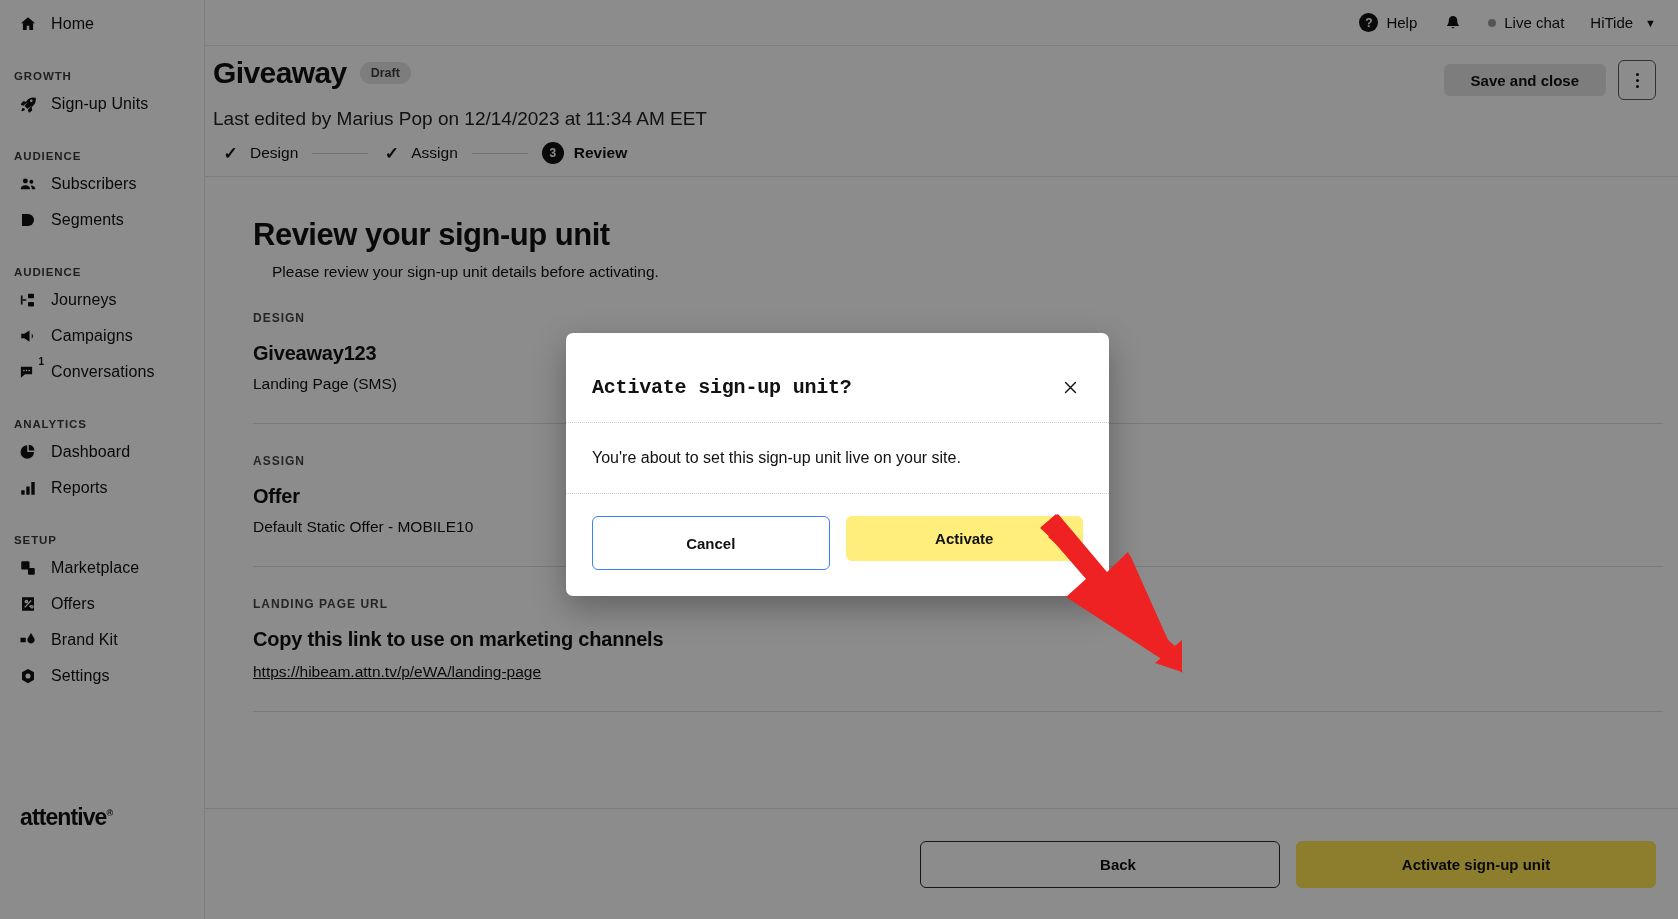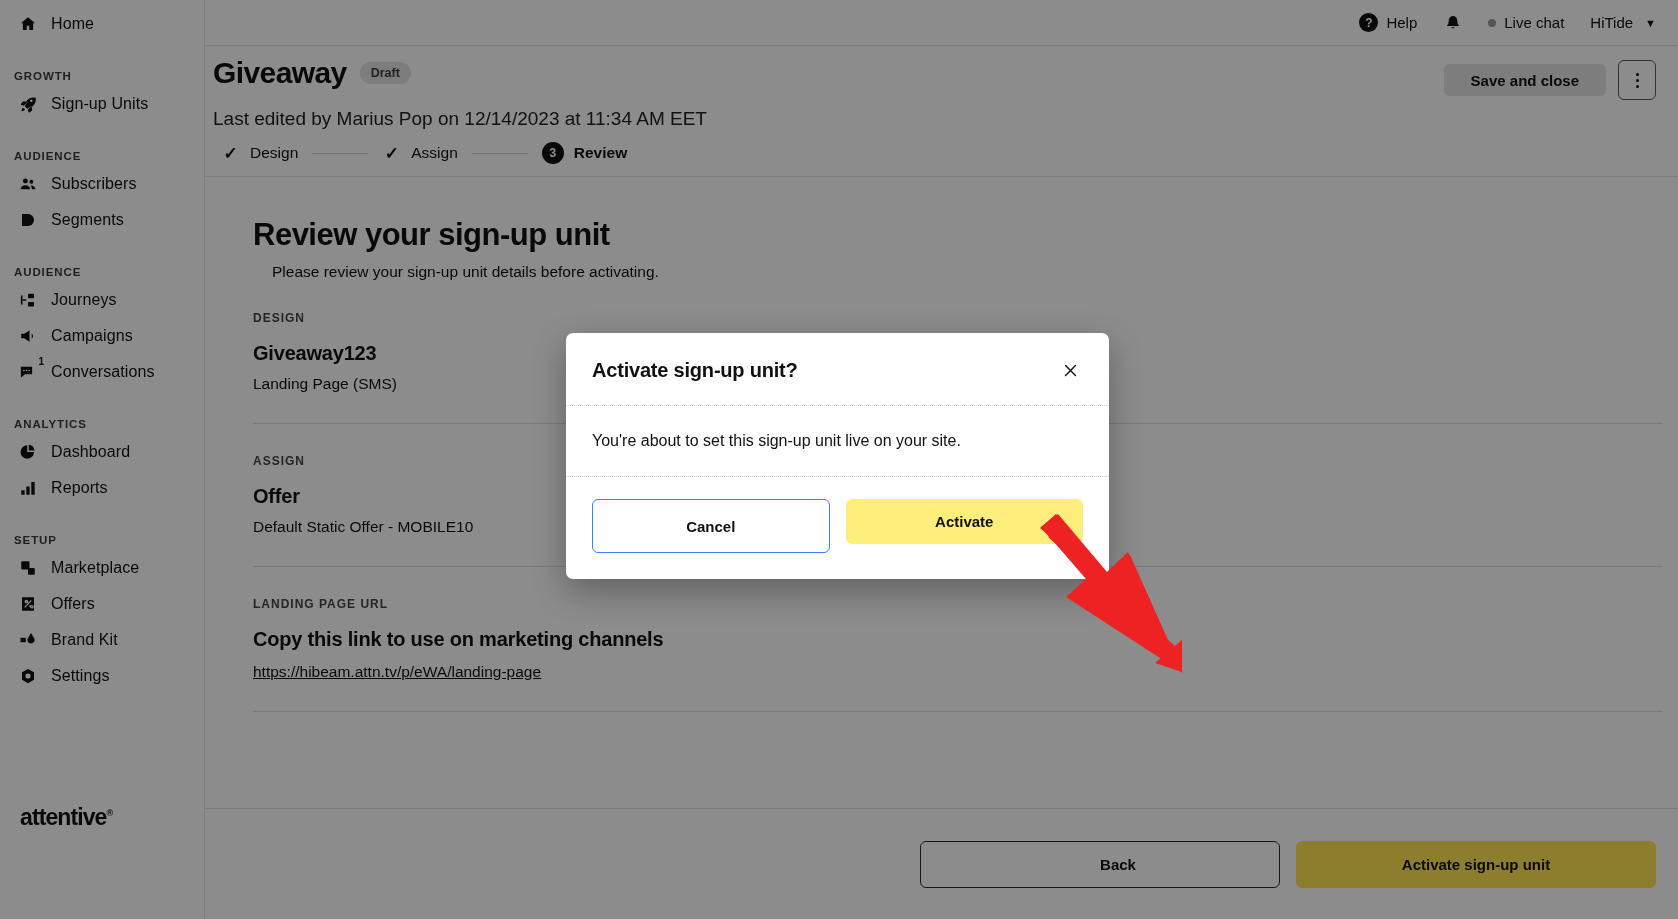--- a/index.html
+++ b/index.html
@@ -181,22 +181,23 @@
   
   .modal {
     position: absolute; z-index: 60;
     left: 566px; top: 333px; width: 543px;
     background: #fff; border-radius: 7px;
     box-shadow: 0 12px 34px rgba(0,0,0,.30);
     overflow: hidden;
   }
   .modal-head {
     display: flex; align-items: center; justify-content: space-between;
-    padding: 24px 26px 22px 26px;
+    padding: 41px 26px 22px 26px;
     border-bottom: 1px dotted #cfcfcf;
+    font-family: Liberation Mono, monospace;
   }
   .modal-title { font-size: 20px; font-weight: 800; color: #111; letter-spacing: -.2px; }
   .modal-close {
     width: 26px; height: 26px; cursor: pointer;
     display: flex; align-items: center; justify-content: center;
     color: #111;
   }
   .modal-close svg { width: 17px; height: 17px; stroke: #111; stroke-width: 2; }
   .modal-body {
     padding: 26px; font-size: 16px; color: #111;

